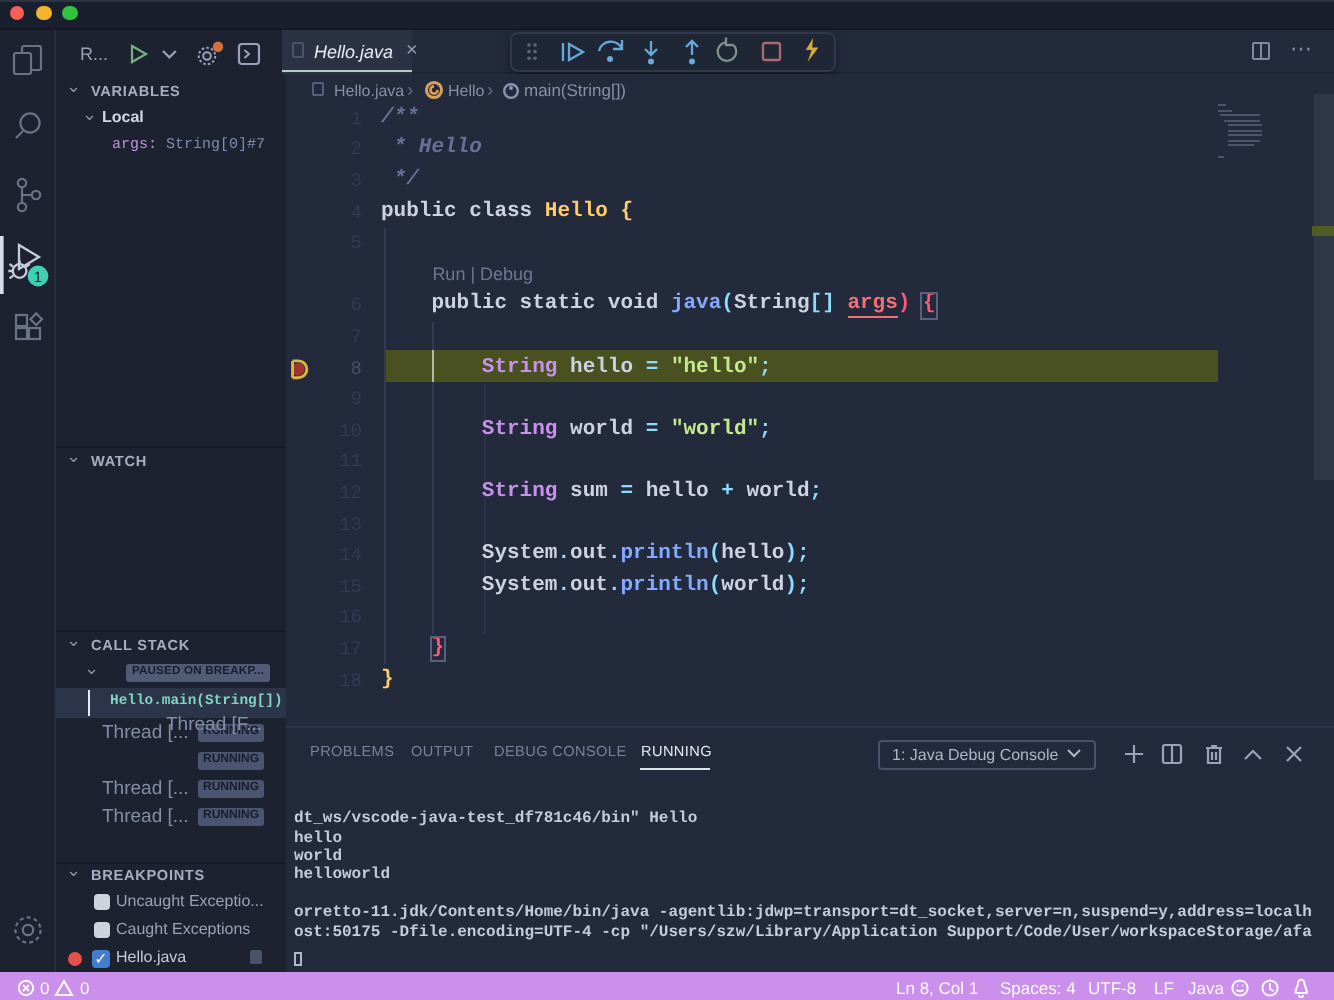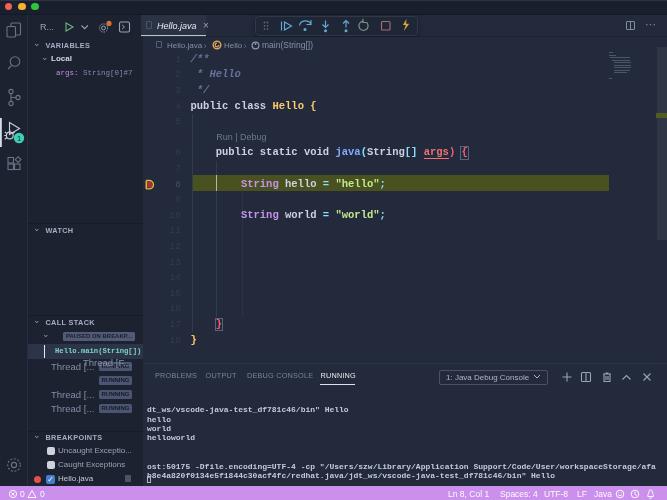--- a/index.html
+++ b/index.html
@@ -213,20 +213,23 @@
   <div class="ln" style="top:333.5px;">18</div>
 
   <div class="cl" style="top:52.7px;"><span class="cm">/**</span></div>
   <div class="cl" style="top:68.3px;"><span class="cm"> * Hello</span></div>
   <div class="cl" style="top:83.9px;"><span class="cm"> */</span></div>
   <div class="cl" style="top:99.5px;"><span class="w">public class </span><span class="ye">Hello {</span></div>
   <div class="abs" style="left:216.2px;top:132px;font-size:9px;color:#6e7892;">Run | Debug</div>
   <div class="cl" style="top:146.3px;"><span class="w">    public static void </span><span class="bl">java</span><span class="cy">(</span><span class="w">String</span><span class="cy">[]</span> <span class="rd" style="border-bottom:1px solid #f07178;">args</span><span class="pk">)</span> <span class="pk">{</span></div>
   <div class="cl" style="top:177.5px;"><span class="pu">        String</span><span class="w"> hello </span><span class="cy">= </span><span class="gr">"hello"</span><span class="cy">;</span></div>
   <div class="cl" style="top:208.7px;"><span class="pu">        String</span><span class="w"> world </span><span class="cy">= </span><span class="gr">"world"</span><span class="cy">;</span></div>
+  <div class="cl" style="top:239.9px;"><span class="pu">        String</span><span class="w"> sum </span><span class="cy">= </span><span class="w">hello </span><span class="cy">+ </span><span class="w">world</span><span class="cy">;</span></div>
+  <div class="cl" style="top:271.1px;"><span class="w">        System</span><span class="cy">.</span><span class="w">out</span><span class="cy">.</span><span class="bl">println</span><span class="cy">(</span><span class="w">hello</span><span class="cy">);</span></div>
+  <div class="cl" style="top:286.7px;"><span class="w">        System</span><span class="cy">.</span><span class="w">out</span><span class="cy">.</span><span class="bl">println</span><span class="cy">(</span><span class="w">world</span><span class="cy">);</span></div>
   <div class="cl" style="top:317.9px;"><span class="pk">    }</span></div>
   <div class="cl" style="top:333.5px;"><span class="ye">}</span></div>
   <style>
     .ln { position:absolute; left:156px; width:25px; text-align:right; font-family:"Liberation Mono",monospace;
           font-size:9.5px; color:#313b52; height:13px; line-height:13px; }
     .cl { position:absolute; left:190.5px; font-family:"Liberation Mono",monospace; font-size:10.5px;
           height:13px; line-height:13px; white-space:pre; font-weight:bold; }
     .w  { color:#ccd2e2; } .pu { color:#c792ea; } .cy { color:#89ddff; } .gr { color:#c3e88d; }
     .ye { color:#ffcb6b; } .bl { color:#82aaff; } .rd { color:#f07178; } .pk { color:#ff5874; }
     .cm { color:#697098; font-style:italic; }
@@ -268,22 +271,22 @@
         <path d="M26 2.5 v9"></path>
       <path d="M43 4 h8 M44 4 v7.5 h6 v-7.5 M45.5 3 h3 M46 6 v4 M48 6 v4"></path>
       <path d="M62.5 9.5 l4-4 4 4"></path>
       <path d="M83.5 3.5 l7 7 M90.5 3.5 l-7 7"></path>
     </g>
   </svg>
   <div class="tl" style="top:405.4px;">dt_ws/vscode-java-test_df781c46/bin" Hello</div>
   <div class="tl" style="top:414.9px;">hello</div>
   <div class="tl" style="top:423.6px;">world</div>
   <div class="tl" style="top:433.1px;">helloworld</div>
+  <div class="tl" style="top:452px;">orretto-11.jdk/Contents/Home/bin/java -agentlib:jdwp=transport=dt_socket,server=n,suspend=y,address=localh</div>
   <div class="tl" style="top:461.5px;">ost:50175 -Dfile.encoding=UTF-4 -cp "/Users/szw/Library/Application Support/Code/User/workspaceStorage/afa</div>
-  <div class="tl" style="top:471px;">b8e4a820f0134e5f1844c30acf4fc/redhat.java/jdt_ws/vscode-java-test_df781c46/bin" Hello</div>
   <div class="abs" style="left:147px;top:475.5px;width:4px;height:7.5px;border:1px solid #aeb6c8;"></div>
   <style>
     .ptab { font-size:7.3px; color:#79829c; letter-spacing:.2px; font-family:"Liberation Sans",sans-serif; }
     .tl { position:absolute; left:147px; font-family:"Liberation Mono",monospace; font-size:8px; font-weight:bold;
           height:9.5px; line-height:9.5px; color:#c3cbdc; white-space:pre; }
   </style>
 
   <div class="abs" style="left:0;top:486px;width:667px;height:14px;background:#ca90ec;"></div>
   <svg class="abs" style="left:8px;top:488.5px;" width="44" height="10" viewBox="0 0 44 10">
     <circle cx="5" cy="5" r="3.6" fill="none" stroke="#fdfbff" stroke-width="1"></circle>

